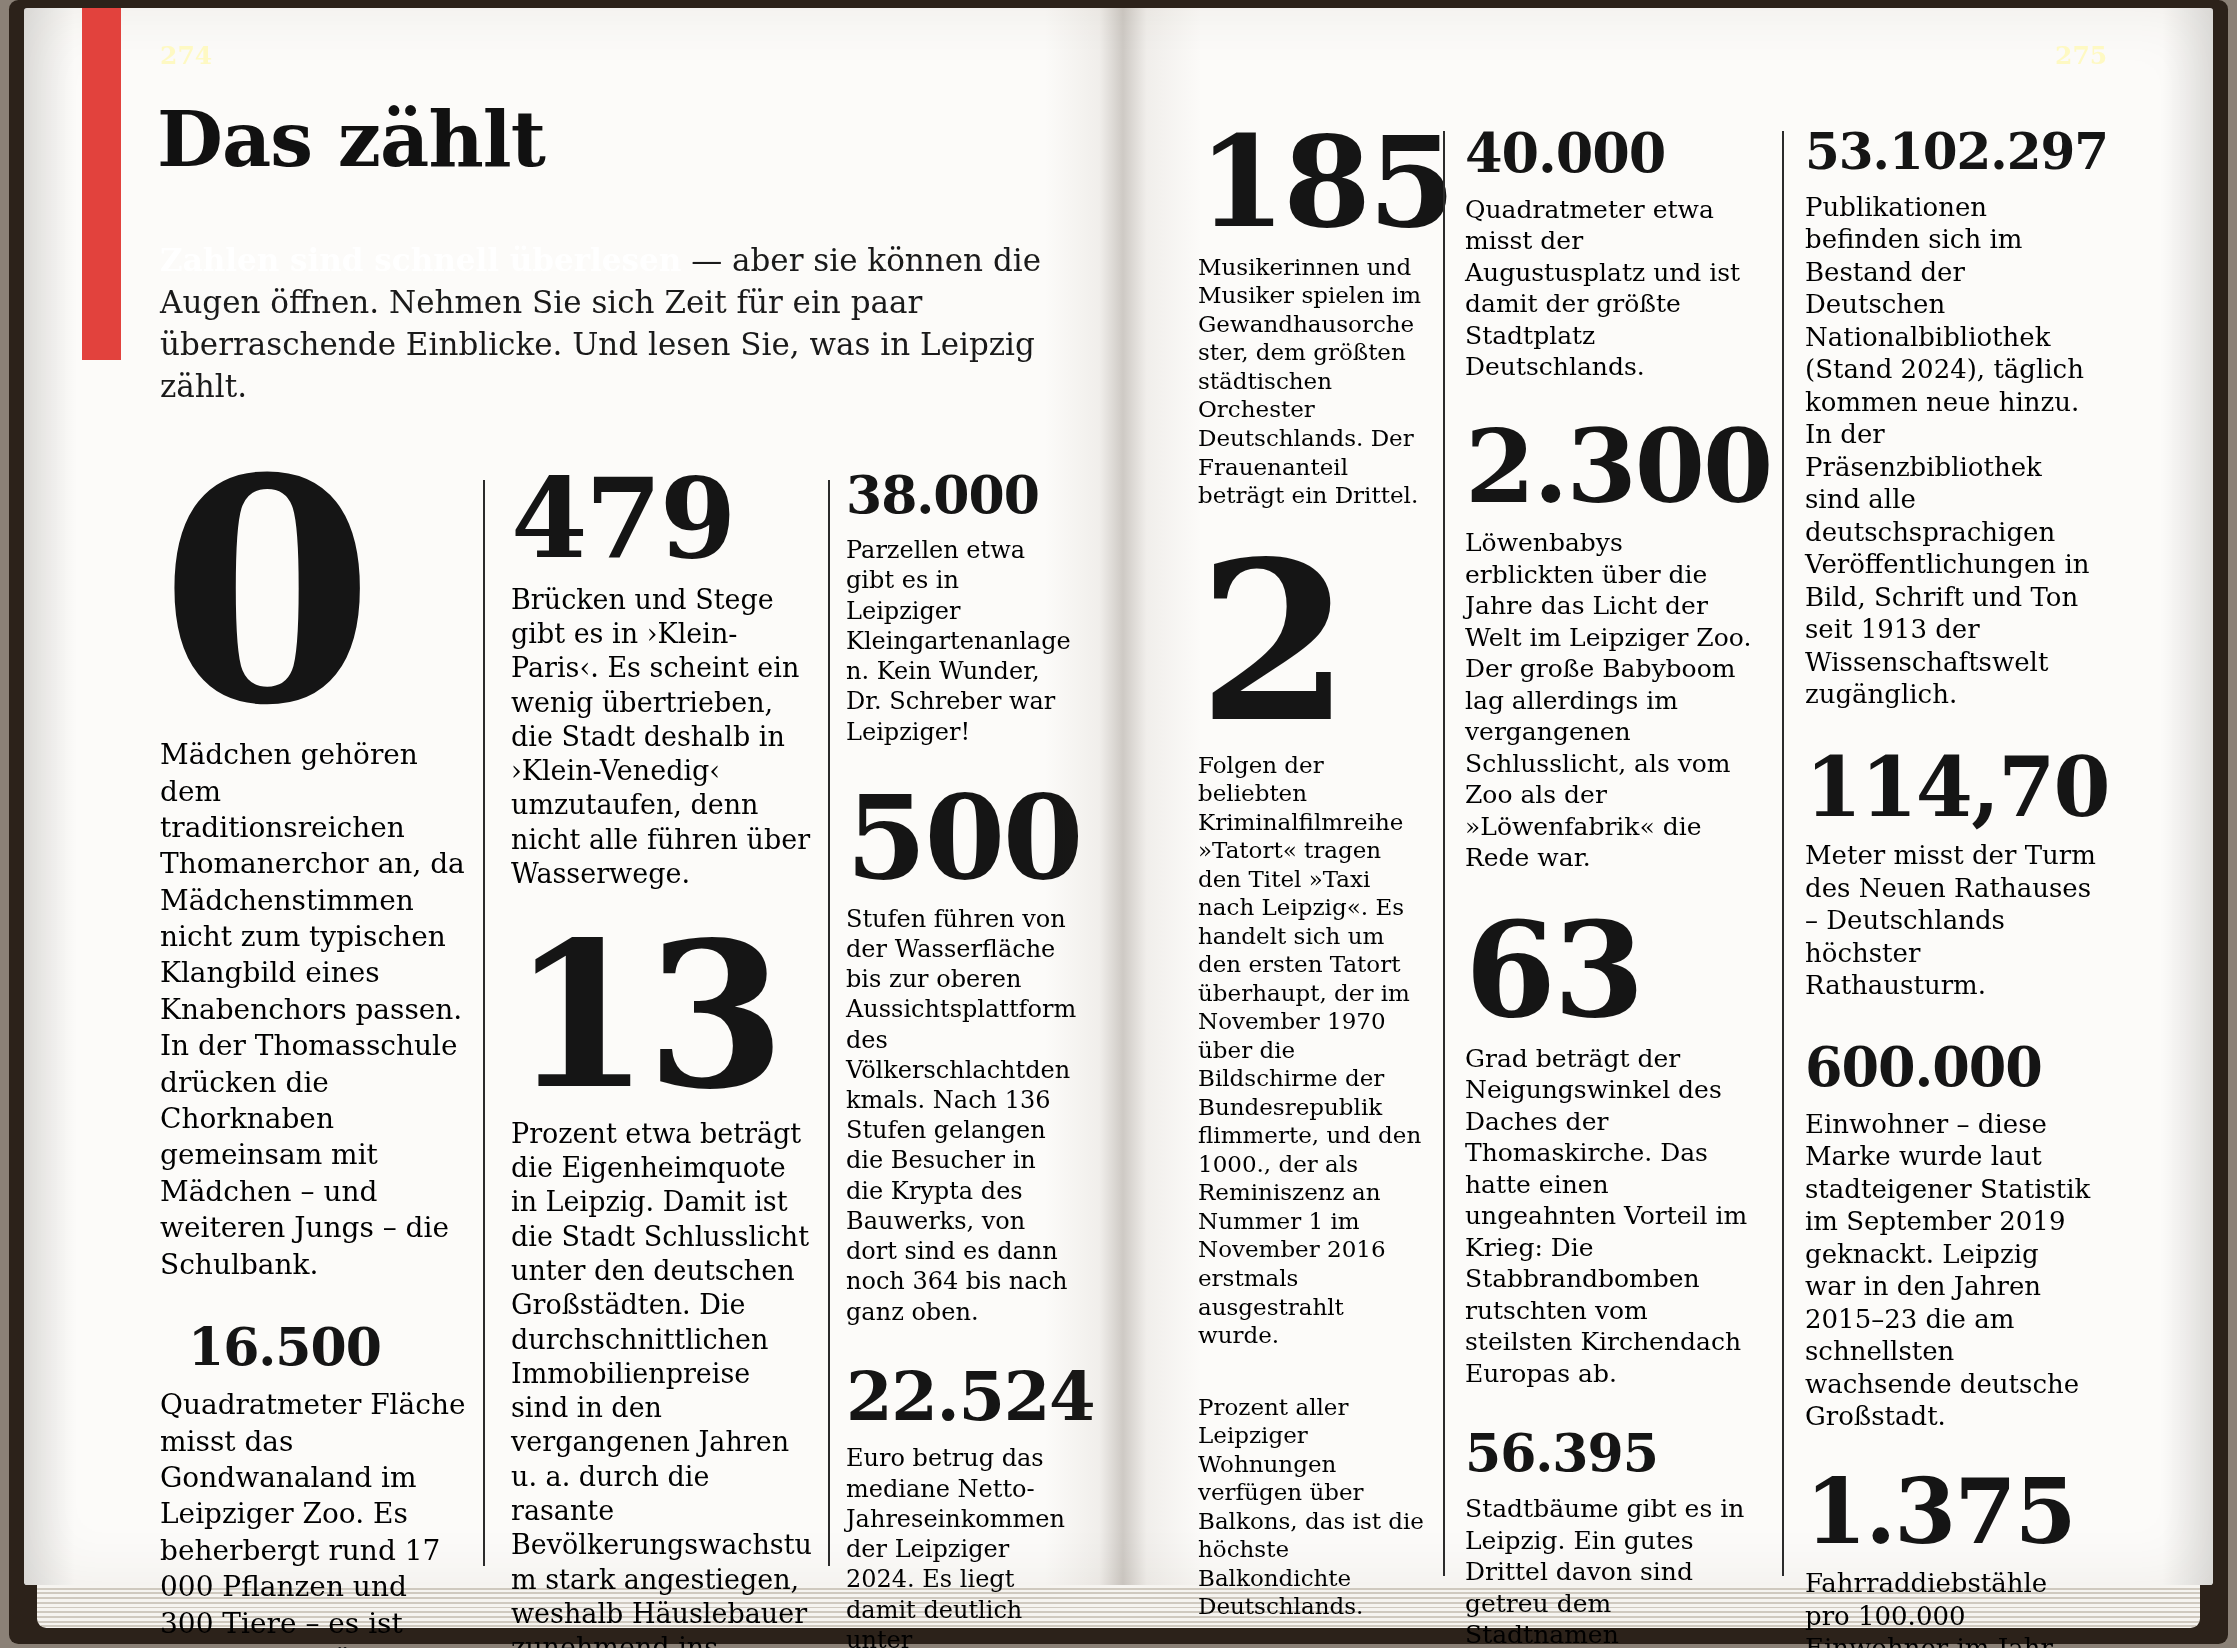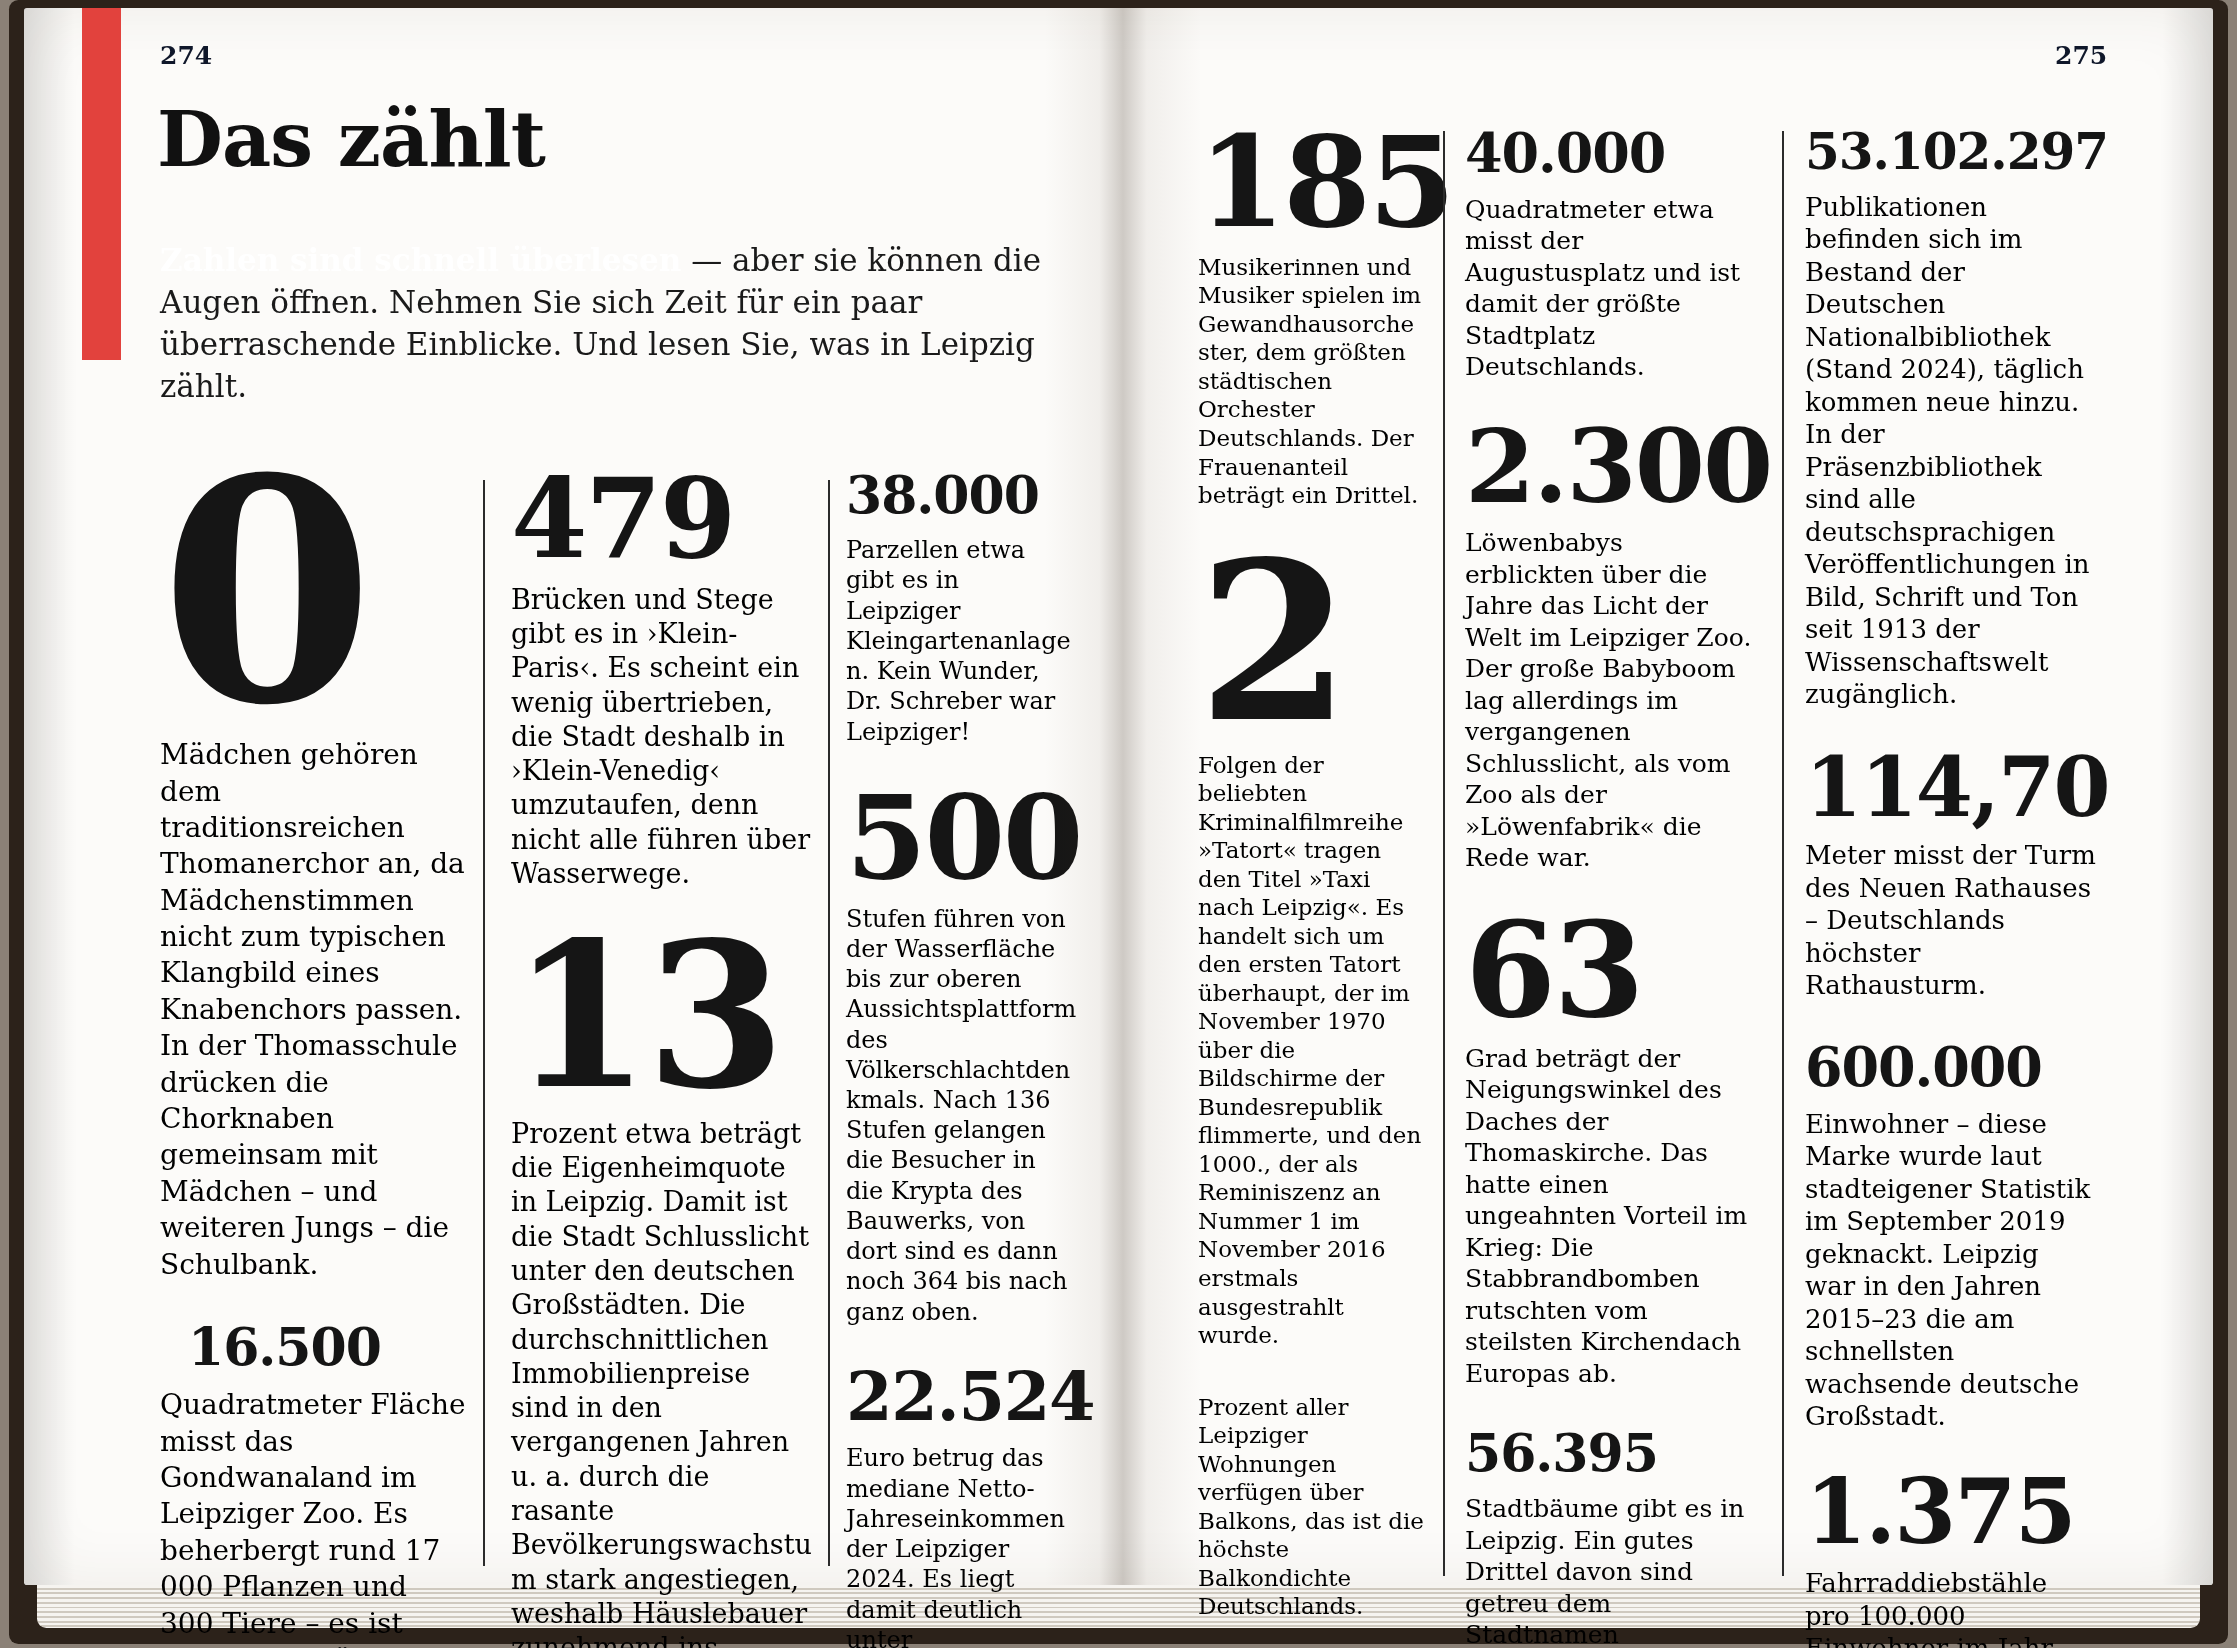--- a/index.html
+++ b/index.html
@@ -34,21 +34,21 @@
   }
   .edge-shade-l {
     position:absolute; left:24px; top:7.5px; width:51px; height:1577px;
     background:linear-gradient(90deg, rgba(0,0,0,0.10), rgba(0,0,0,0)); pointer-events:none;
   }
   .edge-shade-r {
     position:absolute; left:2162px; top:7.5px; width:51px; height:1577px;
     background:linear-gradient(270deg, rgba(0,0,0,0.10), rgba(0,0,0,0)); pointer-events:none;
   }
   
-  .pagenum { position:absolute; font-size:25px; font-weight:bold; color:#0f172a; }
+  .pagenum { position:absolute; font-size:25px; font-weight:bold; color:#fef9c3; }
   .pn-left  { left:160px; top:41px; }
   .pn-right { left:2055px; top:41px; }
   .accent-bar {
     position:absolute; left:82px; top:7.5px; width:39px; height:352px;
     background:#e2423d;
   }
   .title {
     position:absolute; left:157px; top:95px;
     font-size:76px; font-weight:bold; color:#111;
     letter-spacing:-0.9px;

